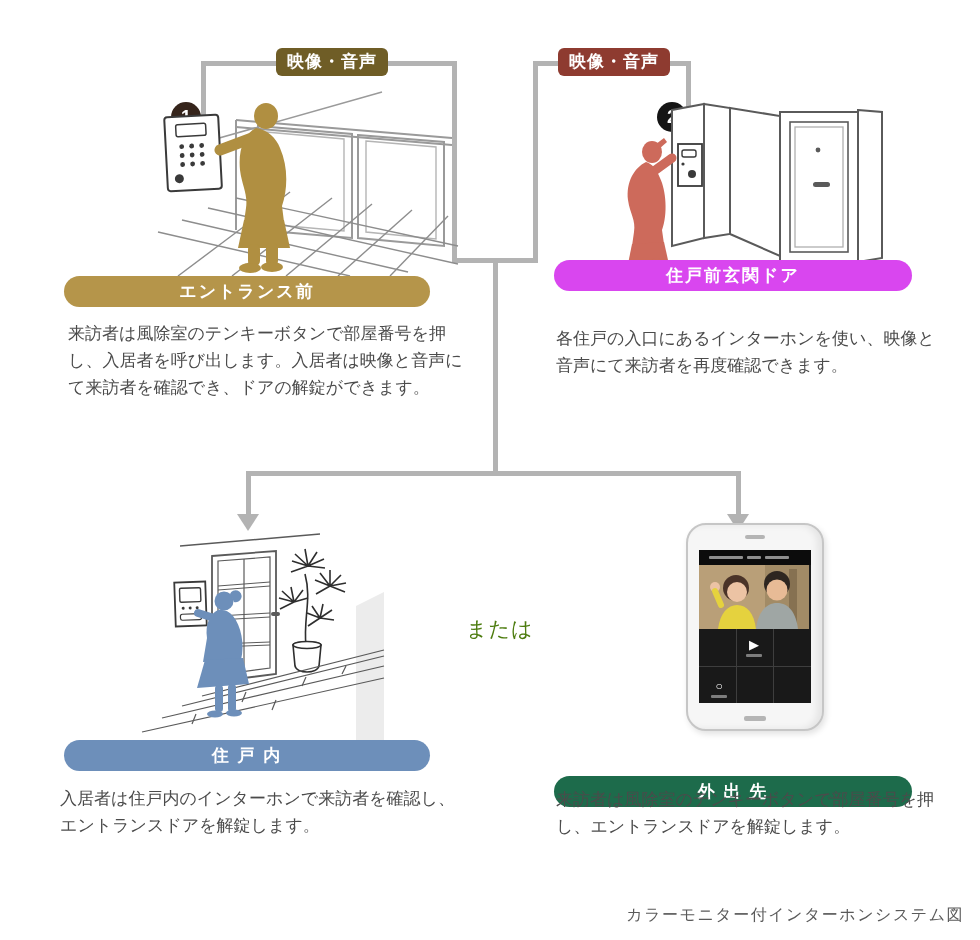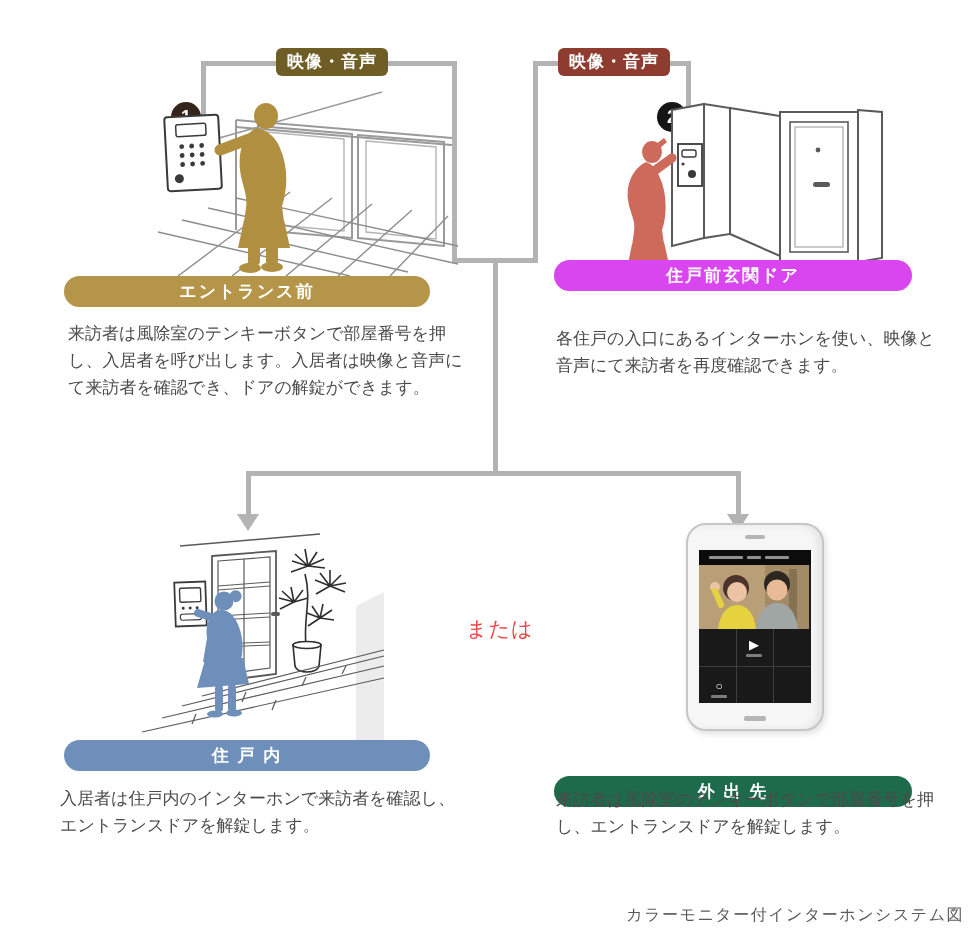--- a/index.html
+++ b/index.html
@@ -17,21 +17,21 @@
   
   .badge{position:absolute;width:30px;height:30px;border-radius:50%;color:#fff;
          font-size:18px;font-weight:bold;text-align:center;line-height:30px;}
   .badge1{background:#35241b;}
   .badge2{background:#151515;}
   
   .banner{position:absolute;height:31px;border-radius:16px;color:#ffffff;
           font-size:17px;letter-spacing:2px;text-align:center;line-height:31px;font-weight:bold;}
   
   .desc{position:absolute;font-size:17px;line-height:1.58;color:#4b4b4b;}
-  .or-label{position:absolute;font-size:21px;color:#ef4444;letter-spacing:1px;}
+  .or-label{position:absolute;font-size:21px;color:#4d7c0f;letter-spacing:1px;}
   .caption{position:absolute;font-family:"Liberation Serif","DejaVu Serif",serif;
            font-size:16px;color:#5a5a5a;letter-spacing:1.5px;}
   
   .phone{position:absolute;left:686px;top:523px;width:134px;height:204px;
          background:#f6f6f6;border:2px solid #c6c6c6;border-radius:20px;
          box-shadow:inset -5px 0 7px rgba(0,0,0,0.07),2px 3px 6px rgba(0,0,0,0.12);}
   .ph-speaker{position:absolute;left:57px;top:10px;width:20px;height:4px;background:#b5b5b5;border-radius:2px;}
   .ph-home{position:absolute;left:56px;bottom:8px;width:22px;height:5px;background:#b5b5b5;border-radius:2px;}
   .ph-screen{position:absolute;left:11px;right:11px;top:25px;bottom:26px;background:#1c1c1c;}
   .ph-status{position:absolute;left:0;top:0;right:0;height:15px;background:#0c0c0c;

